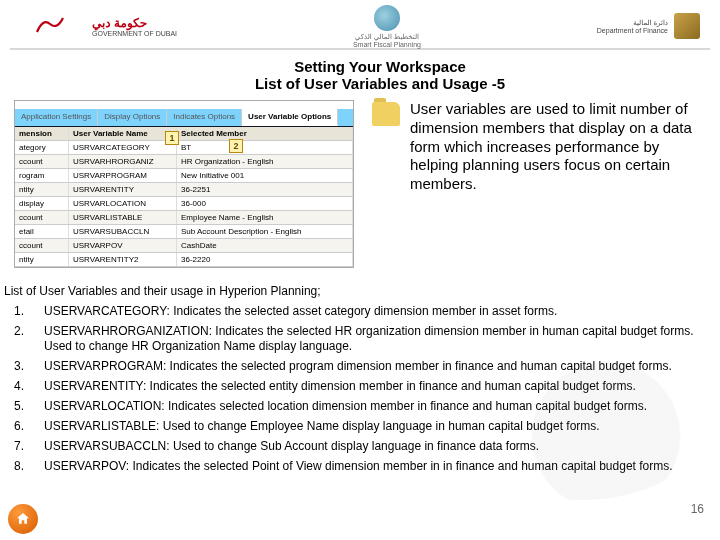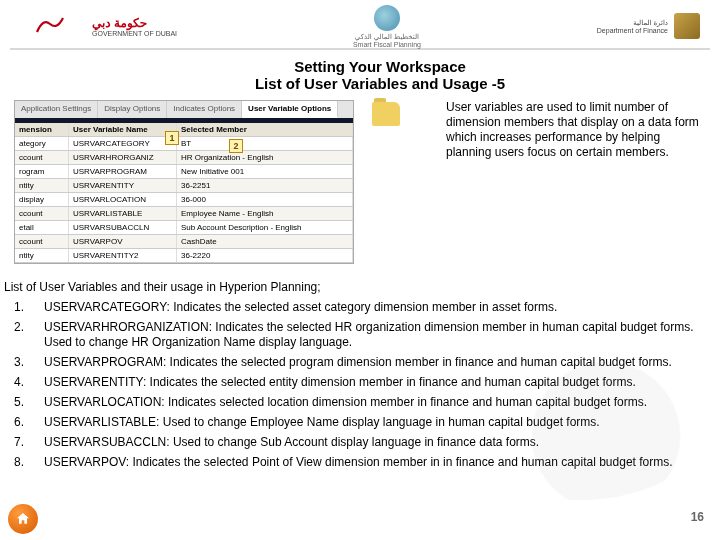--- a/index.html
+++ b/index.html
@@ -50,22 +50,23 @@
     gap: 18px;
   }
   .screenshot {
     width: 340px;
     position: relative;
     border: 1px solid #aaa;
     font-size: 8px;
   }
   .tabs {
     display: flex;
-    background: #e5e5e5;
-    border-bottom: 5px solid #0f172a;
+    background: #7dd3fc;
+    border-bottom: 1px solid #0f172a;
+    margin-top: 8px;
   }
   .tab {
     padding: 3px 6px;
     font-size: 8px;
     color: #555;
     border-right: 1px solid #ccc;
   }
   .tab.active { background: #fff; color: #000; font-weight: bold; border-bottom: 2px solid #fff; }
   .grid-head, .grid-row {
     display: grid;
@@ -103,37 +104,37 @@
     position: relative;
     flex-shrink: 0;
     margin-top: 2px;
   }
   .info-icon::before {
     content: "";
     position: absolute; top: -4px; left: 2px;
     width: 12px; height: 4px; background: #e0c050;
     border-radius: 2px 2px 0 0;
   }
-  .info-text { font-size: 12px; line-height: 1.25; color: #000; margin-left: 36px; }
+  .info-text { font-size: 15px; line-height: 1.25; color: #000; }
 
   .intro { font-size: 12px; margin: 16px 14px 6px 4px; }
   .list { margin: 0 14px; }
   .list-item {
     display: flex;
     gap: 16px;
     font-size: 12px;
     margin: 5px 0;
     line-height: 1.25;
   }
   .list-num { width: 14px; flex-shrink: 0; }
 
   .page-num {
     position: absolute;
-    bottom: 16px; right: 16px;
-    font-size: 12px; color: #666; font-weight: bold;
+    bottom: 24px; right: 16px;
+    font-size: 12px; color: #666;
   }
   .home-btn {
     position: absolute;
     bottom: 6px; left: 8px;
     width: 30px; height: 30px;
     border-radius: 50%;
     background: radial-gradient(circle at 35% 30%, #ff9a3a, #d65a00);
     display: flex; align-items: center; justify-content: center;
   }
   .home-btn svg { width: 16px; height: 16px; fill: #fff; }

